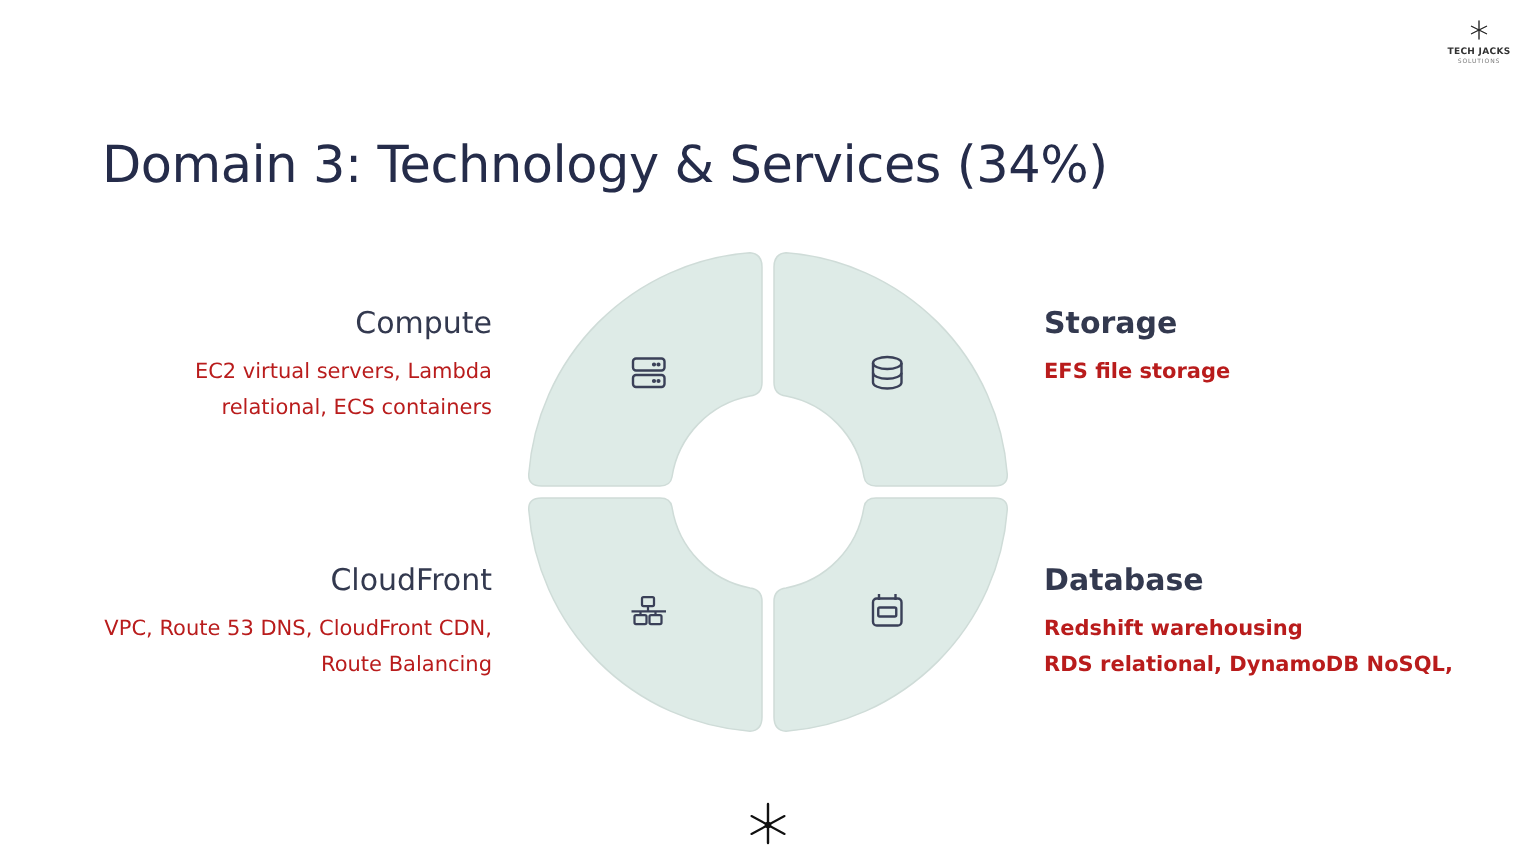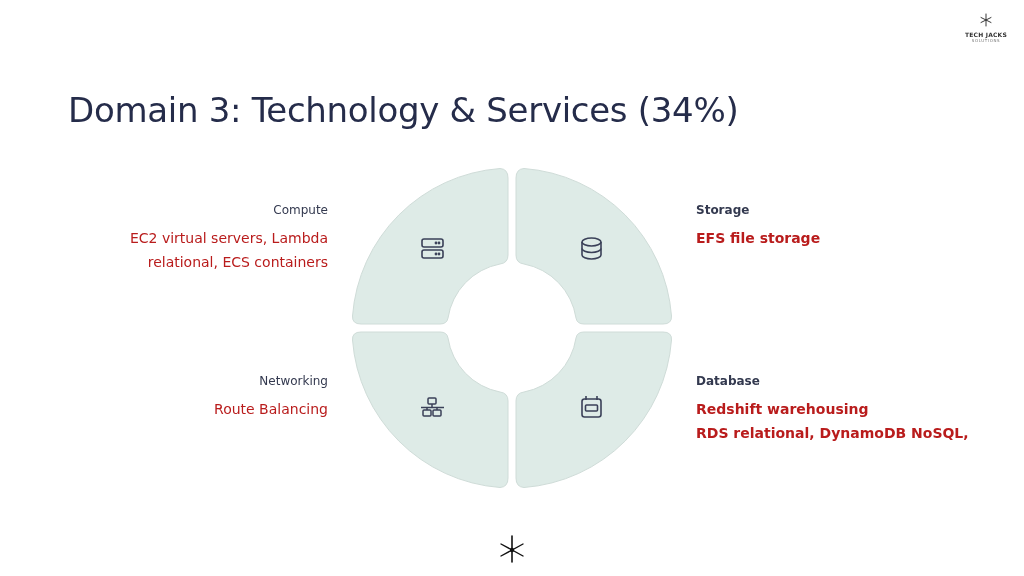--- a/index.html
+++ b/index.html
@@ -4,21 +4,21 @@
 <style>
   html, body { margin:0; padding:0; }
   body { width:1024px; height:576px; background:#ffffff; position:relative; overflow:hidden;
          font-family:"DejaVu Sans", sans-serif; color:#2b3350; }
   .title { position:absolute; left:68px; top:90px; font-size:34px; font-weight:400; color:#252c4a; letter-spacing:-0.3px; white-space:nowrap; }
   .logo { position:absolute; left:958px; top:12px; width:56px; text-align:center; }
   .logo .name { font-size:6px; letter-spacing:0.2px; color:#333; font-weight:bold; line-height:7px; }
   .logo .sub { font-size:4px; letter-spacing:0.6px; color:#777; line-height:6px; }
   .ring { position:absolute; left:0; top:0; }
   .item { position:absolute; width:300px; }
-  .item .h { font-size:12px; color:#33394f; margin-bottom:9px; }
+  .item .h { font-size:20px; color:#33394f; margin-bottom:9px; }
   .item .d { font-size:14px; color:#b91c1c; line-height:24px; }
   .left { text-align:right; }
   .right { text-align:left;font-weight:bold; }
   .footer-star { position:absolute; left:497px; top:534px; }
 </style>
 </head>
 <body>
 
 <div class="title">Domain 3: Technology &amp; Services (34%)</div>
 
@@ -85,21 +85,22 @@
   <div class="d">EC2 virtual servers, Lambda</div>
   <div class="d">relational, ECS containers</div>
 </div>
 
 <div class="item right" style="left:696px; top:203px;">
   <div class="h">Storage</div>
   <div class="d">EFS file storage</div>
 </div>
 
 <div class="item left" style="left:28px; top:374px;">
-  <div class="h">Networking</div>
+  <div class="h">CloudFront</div>
+  <div class="d">VPC, Route 53 DNS, CloudFront CDN,</div>
   <div class="d">Route Balancing</div>
 </div>
 
 <div class="item right" style="left:696px; top:374px;">
   <div class="h">Database</div>
   <div class="d">Redshift warehousing</div>
   <div class="d">RDS relational, DynamoDB NoSQL,</div>
 </div>
 
 <svg class="footer-star" width="30" height="30" viewBox="0 0 30 30">

